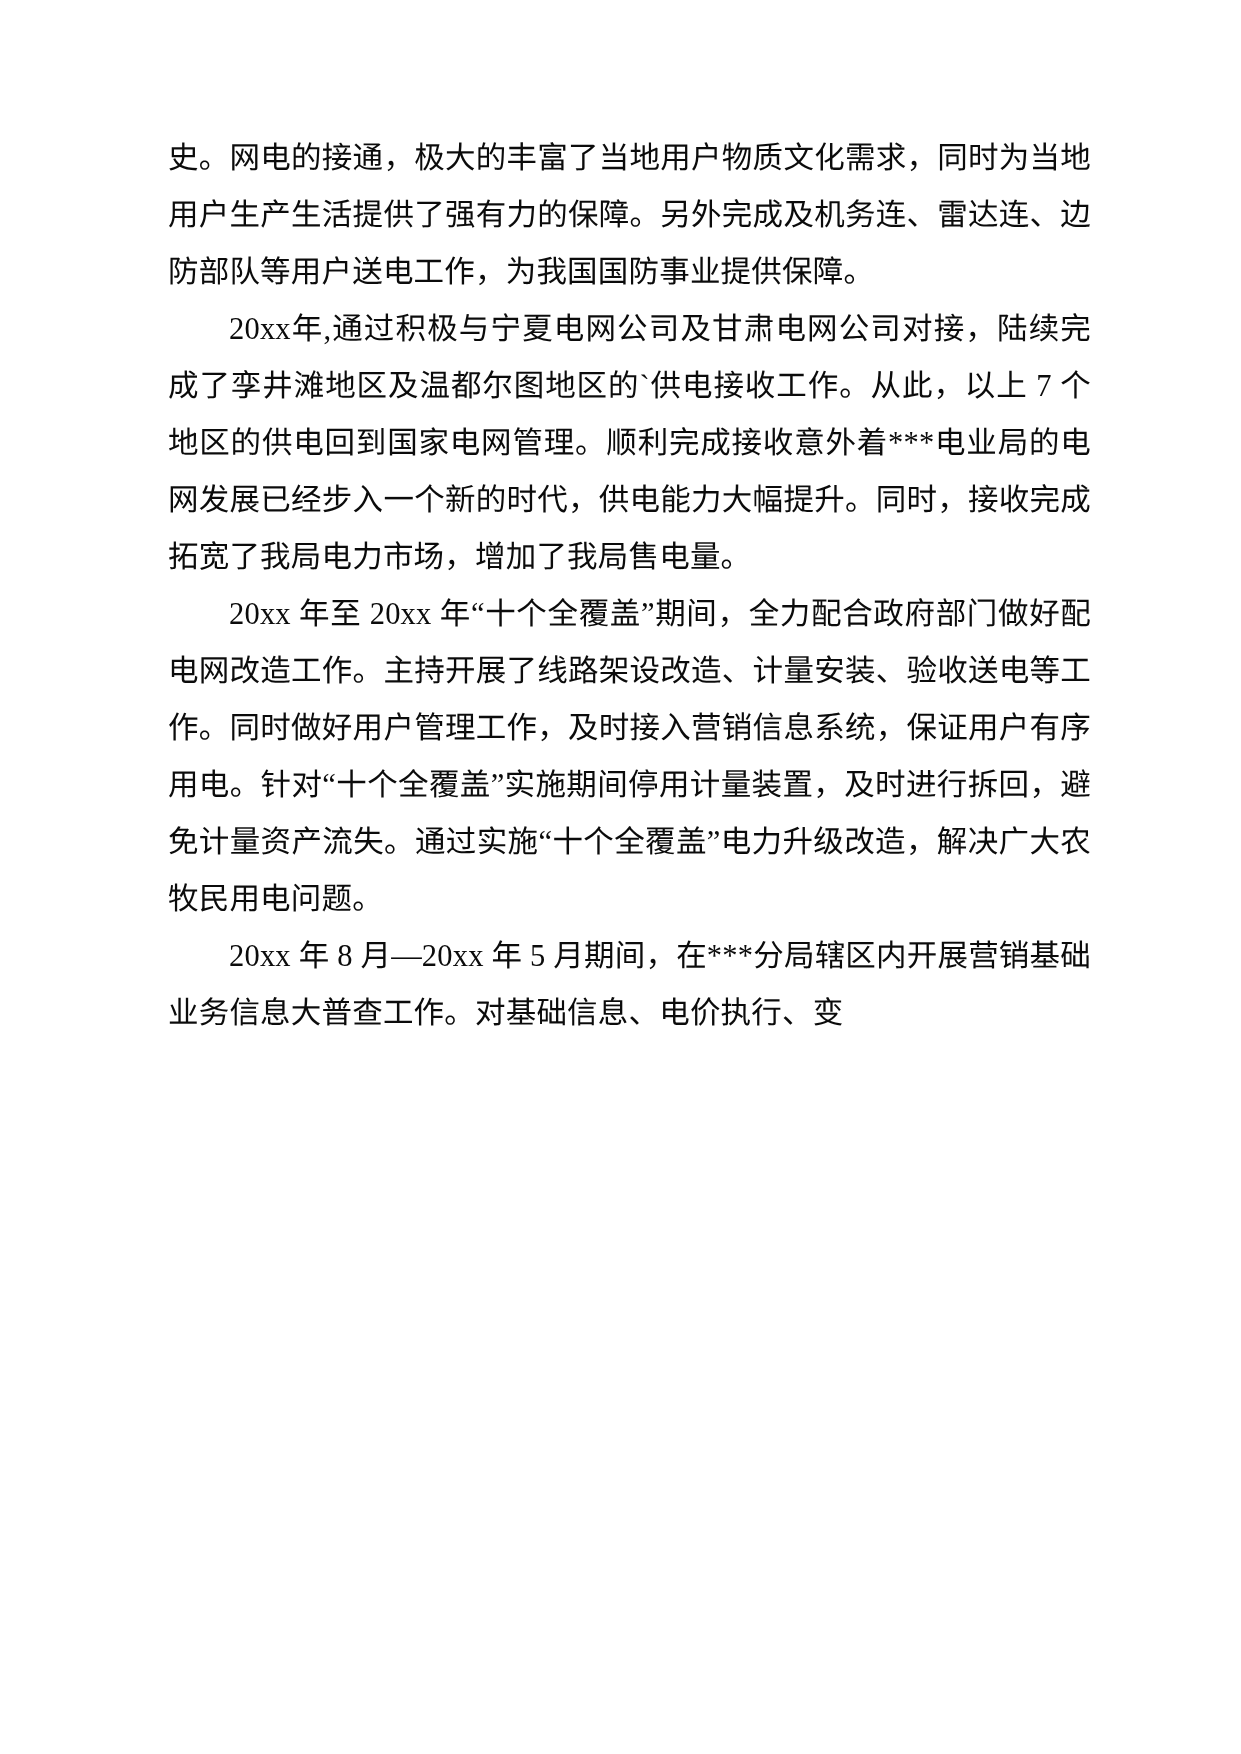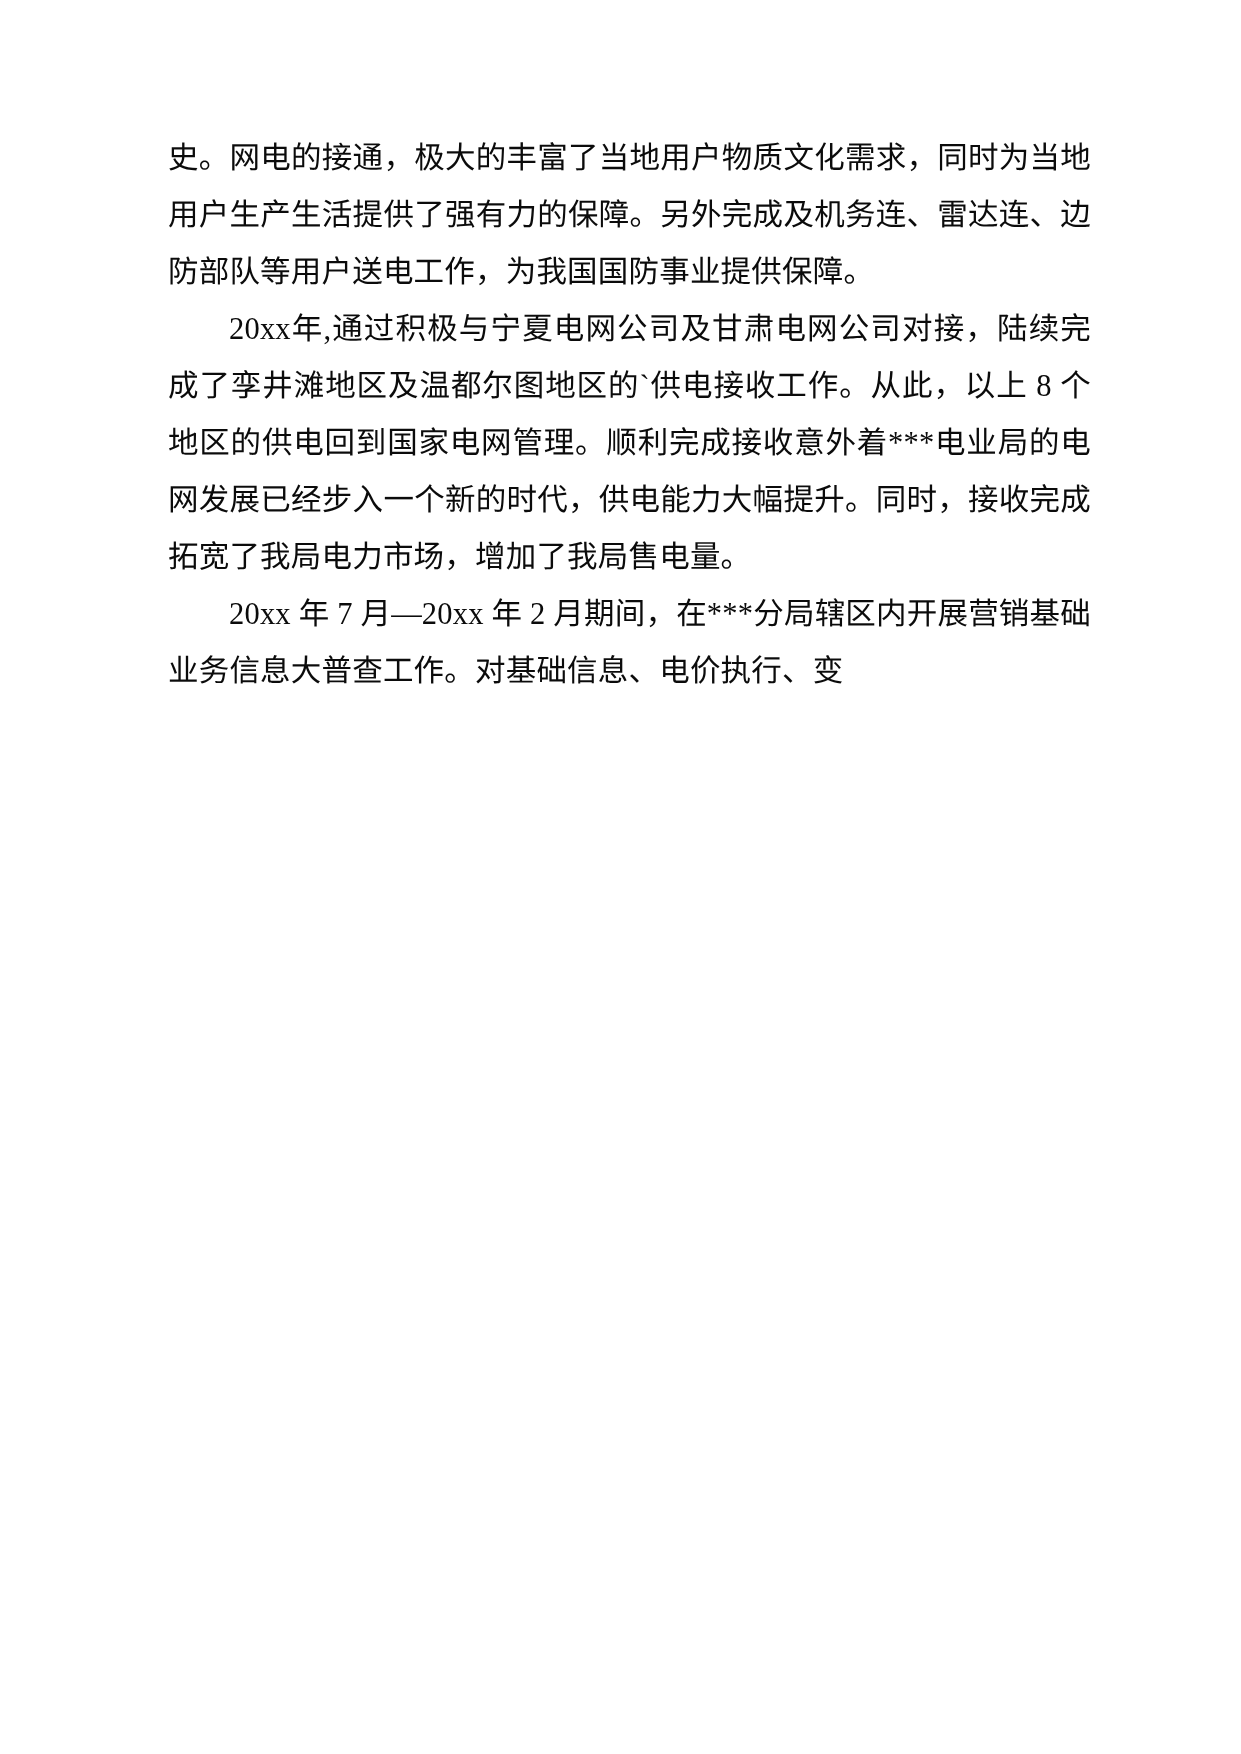--- a/index.html
+++ b/index.html
@@ -37,16 +37,17 @@
   .para.no-indent {
     text-indent: 0;
   }
 </style>
 </head>
 <body>
 
 <div class="page">
   <div class="doc-body">
     <p class="para no-indent">史。网电的接通，极大的丰富了当地用户物质文化需求，同时为当地用户生产生活提供了强有力的保障。另外完成及机务连、雷达连、边防部队等用户送电工作，为我国国防事业提供保障。</p>
-    <p class="para">20xx年,通过积极与宁夏电网公司及甘肃电网公司对接，陆续完成了孪井滩地区及温都尔图地区的`供电接收工作。从此，以上 8 个地区的供电回到国家电网管理。顺利完成接收意外着***电业局的电网发展已经步入一个新的时代，供电能力大幅提升。同时，接收完成拓宽了我局电力市场，增加了我局售电量。</p>
-    <p class="para">20xx 年 7 月—20xx 年 2 月期间，在***分局辖区内开展营销基础业务信息大普查工作。对基础信息、电价执行、变</p>
+    <p class="para">20xx年,通过积极与宁夏电网公司及甘肃电网公司对接，陆续完成了孪井滩地区及温都尔图地区的`供电接收工作。从此，以上 7 个地区的供电回到国家电网管理。顺利完成接收意外着***电业局的电网发展已经步入一个新的时代，供电能力大幅提升。同时，接收完成拓宽了我局电力市场，增加了我局售电量。</p>
+    <p class="para">20xx 年至 20xx 年“十个全覆盖”期间，全力配合政府部门做好配电网改造工作。主持开展了线路架设改造、计量安装、验收送电等工作。同时做好用户管理工作，及时接入营销信息系统，保证用户有序用电。针对“十个全覆盖”实施期间停用计量装置，及时进行拆回，避免计量资产流失。通过实施“十个全覆盖”电力升级改造，解决广大农牧民用电问题。</p>
+    <p class="para">20xx 年 8 月—20xx 年 5 月期间，在***分局辖区内开展营销基础业务信息大普查工作。对基础信息、电价执行、变</p>
   </div>
 </div>
 
 </body></html>

